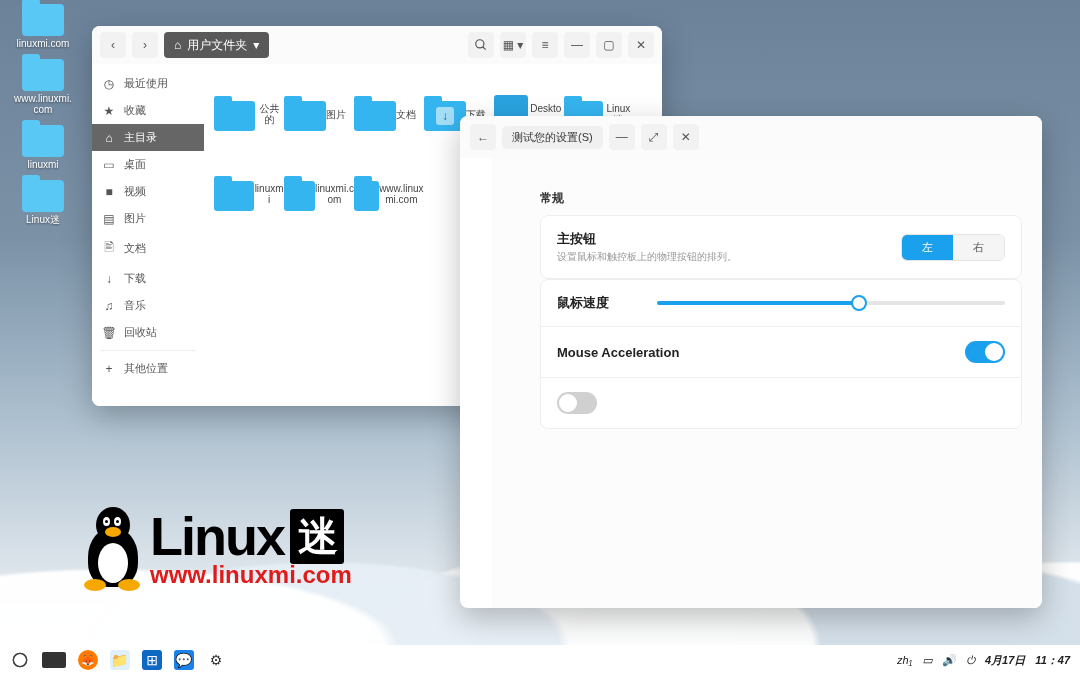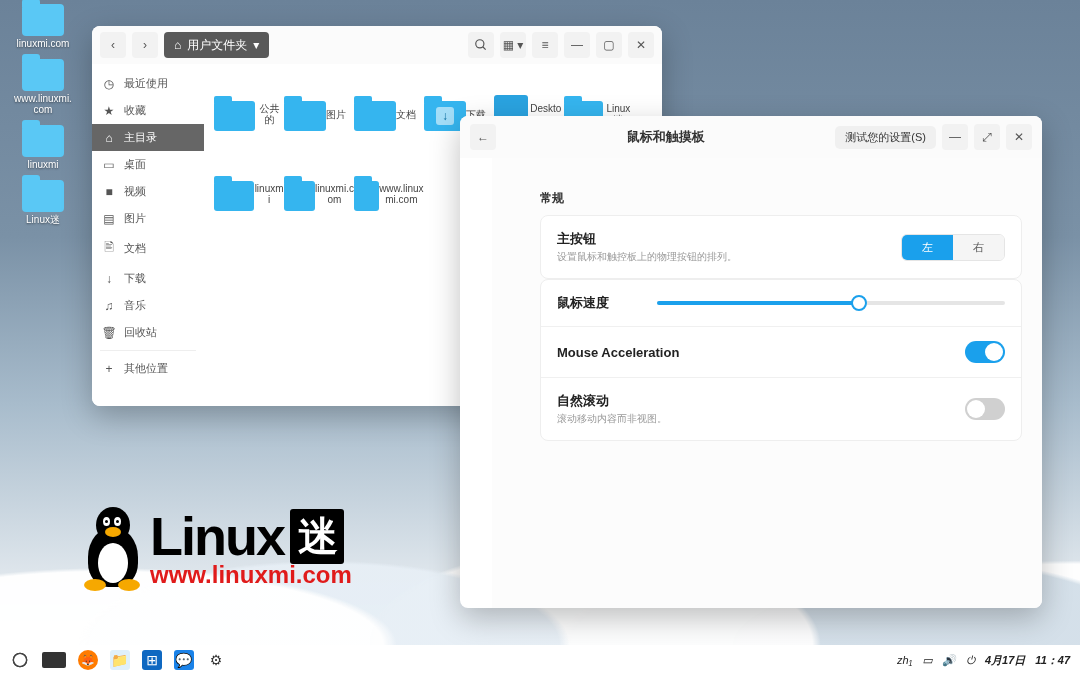--- a/index.html
+++ b/index.html
@@ -222,21 +222,20 @@
           <div class="fglyph"></div>
           <span>www.linuxmi.com</span>
         </div>
     </div>
   </div>
 </div>
 
 <div class="window" id="setwin">
   <div class="hdr">
     <div class="hbtn">←</div>
-    <div class="set-title">鼠标和触摸板</div>
     <div class="testbtn">测试您的设置(S)</div>
     <div class="winbtns">
       <div class="hbtn">—</div>
       <div class="hbtn">⤢</div>
       <div class="hbtn">✕</div>
     </div>
   </div>
   <div class="set-body">
     <div class="sec-h">常规</div>
     <div class="card">
@@ -260,24 +259,20 @@
           <div class="slider-thumb"></div>
         </div>
       </div>
       <div class="row">
         <div class="rlabel">
             <div class="rtitle">Mouse Acceleration</div>
           </div>
         <div class="toggle on"></div>
       </div>
       <div class="row">
-        <div class="rlabel">
-          <div class="rtitle">自然滚动</div>
-          <div class="rsub">滚动移动内容而非视图。</div>
-        </div>
         <div class="toggle"></div>
       </div>
     </div>
   </div>
 </div>
 
 <div class="wm">
   <div class="tux">
     <div class="tux-body"></div>
       <div class="tux-belly"></div>

